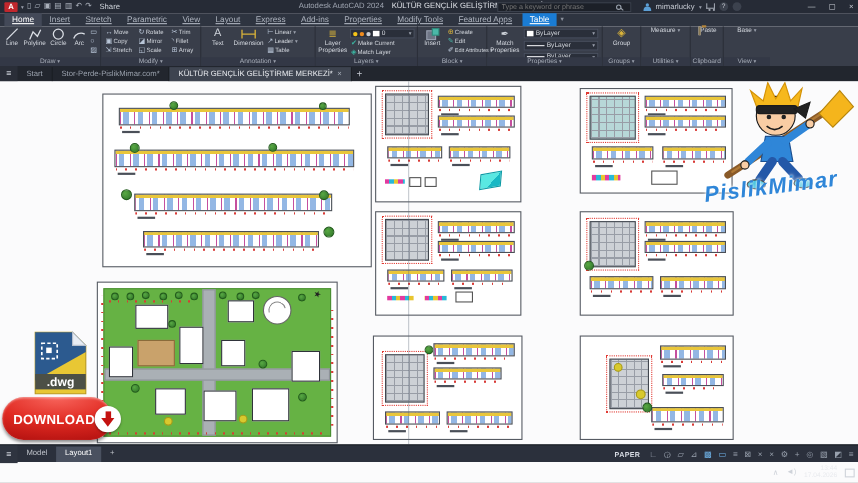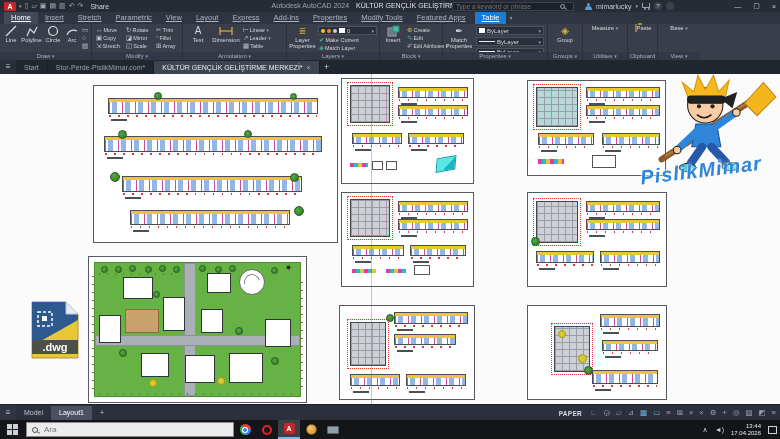--- a/index.html
+++ b/index.html
@@ -533,20 +533,24 @@
   <svg class="abs" style="left:30px;top:300px;" width="50" height="60" viewBox="0 0 50 60">
     <polygon points="2,2 36,2 48,14 48,58 2,58" fill="#e8c734" stroke="#b9981d"></polygon>
     <polygon points="2,2 36,2 48,14 48,20 2,46" fill="#2c5a8f"></polygon>
     <polygon points="36,2 48,14 36,14" fill="#e8edf4" stroke="#b9c2cf"></polygon>
     <rect x="8" y="12" width="14" height="14" fill="none" stroke="#fff" stroke-width="1.5" stroke-dasharray="3,2"></rect>
     <rect x="12" y="16" width="5" height="5" fill="#fff"></rect>
     <rect x="2" y="40" width="46" height="14" fill="#4c5046"></rect>
     <text x="25" y="51" text-anchor="middle" font-size="11" font-weight="bold" font-family="Liberation Sans, sans-serif" fill="#ffffff">.dwg</text>
   </svg>
 
+  <div class="dl">
+    <span class="txt">DOWNLOAD</span>
+    <span class="circ"></span>
+  </div>
 
   <div class="abs statusbar">
     <div class="sham">≡</div>
     <div class="ltab">Model</div>
     <div class="ltab active">Layout1</div>
     <div class="ltab">+</div>
     <div class="sicons">
       <span class="paper">PAPER</span>
       <span class="sic">∟</span>
       <span class="sic">◶</span>
@@ -560,47 +564,20 @@
       <span class="sic">×</span>
       <span class="sic">⚙</span>
       <span class="sic">+</span>
       <span class="sic">◎</span>
       <span class="sic">▧</span>
       <span class="sic">◩</span>
       <span class="sic">≡</span>
     </div>
   </div>
 
-  <div class="abs taskbar">
-    <div class="win">
-        <i></i>
-        <i></i>
-        <i></i>
-        <i></i>
-      </div>
-    <div class="wsearch">
-      <span class="mag2"></span>
-      <input placeholder="Ara" style="">
-    </div>
-    <div class="tico">
-        <span class="chrome"></span>
-      </div>
-    <div class="tico">
-        <span class="opera"></span>
-      </div>
-    <div class="tico active">
-        <span class="acadico">A</span>
-      </div>
-    <div class="tico">
-        <span class="app4"></span>
-      </div>
-    <div class="tico">
-        <span class="app5"></span>
-      </div>
-  </div>
   <div class="tray">
     <span>∧</span>
     <span>◄)</span>
     <div class="clock">
       <div>13:44</div>
       <div>17.04.2026</div>
     </div>
     <span class="action"></span>
   </div>
 

